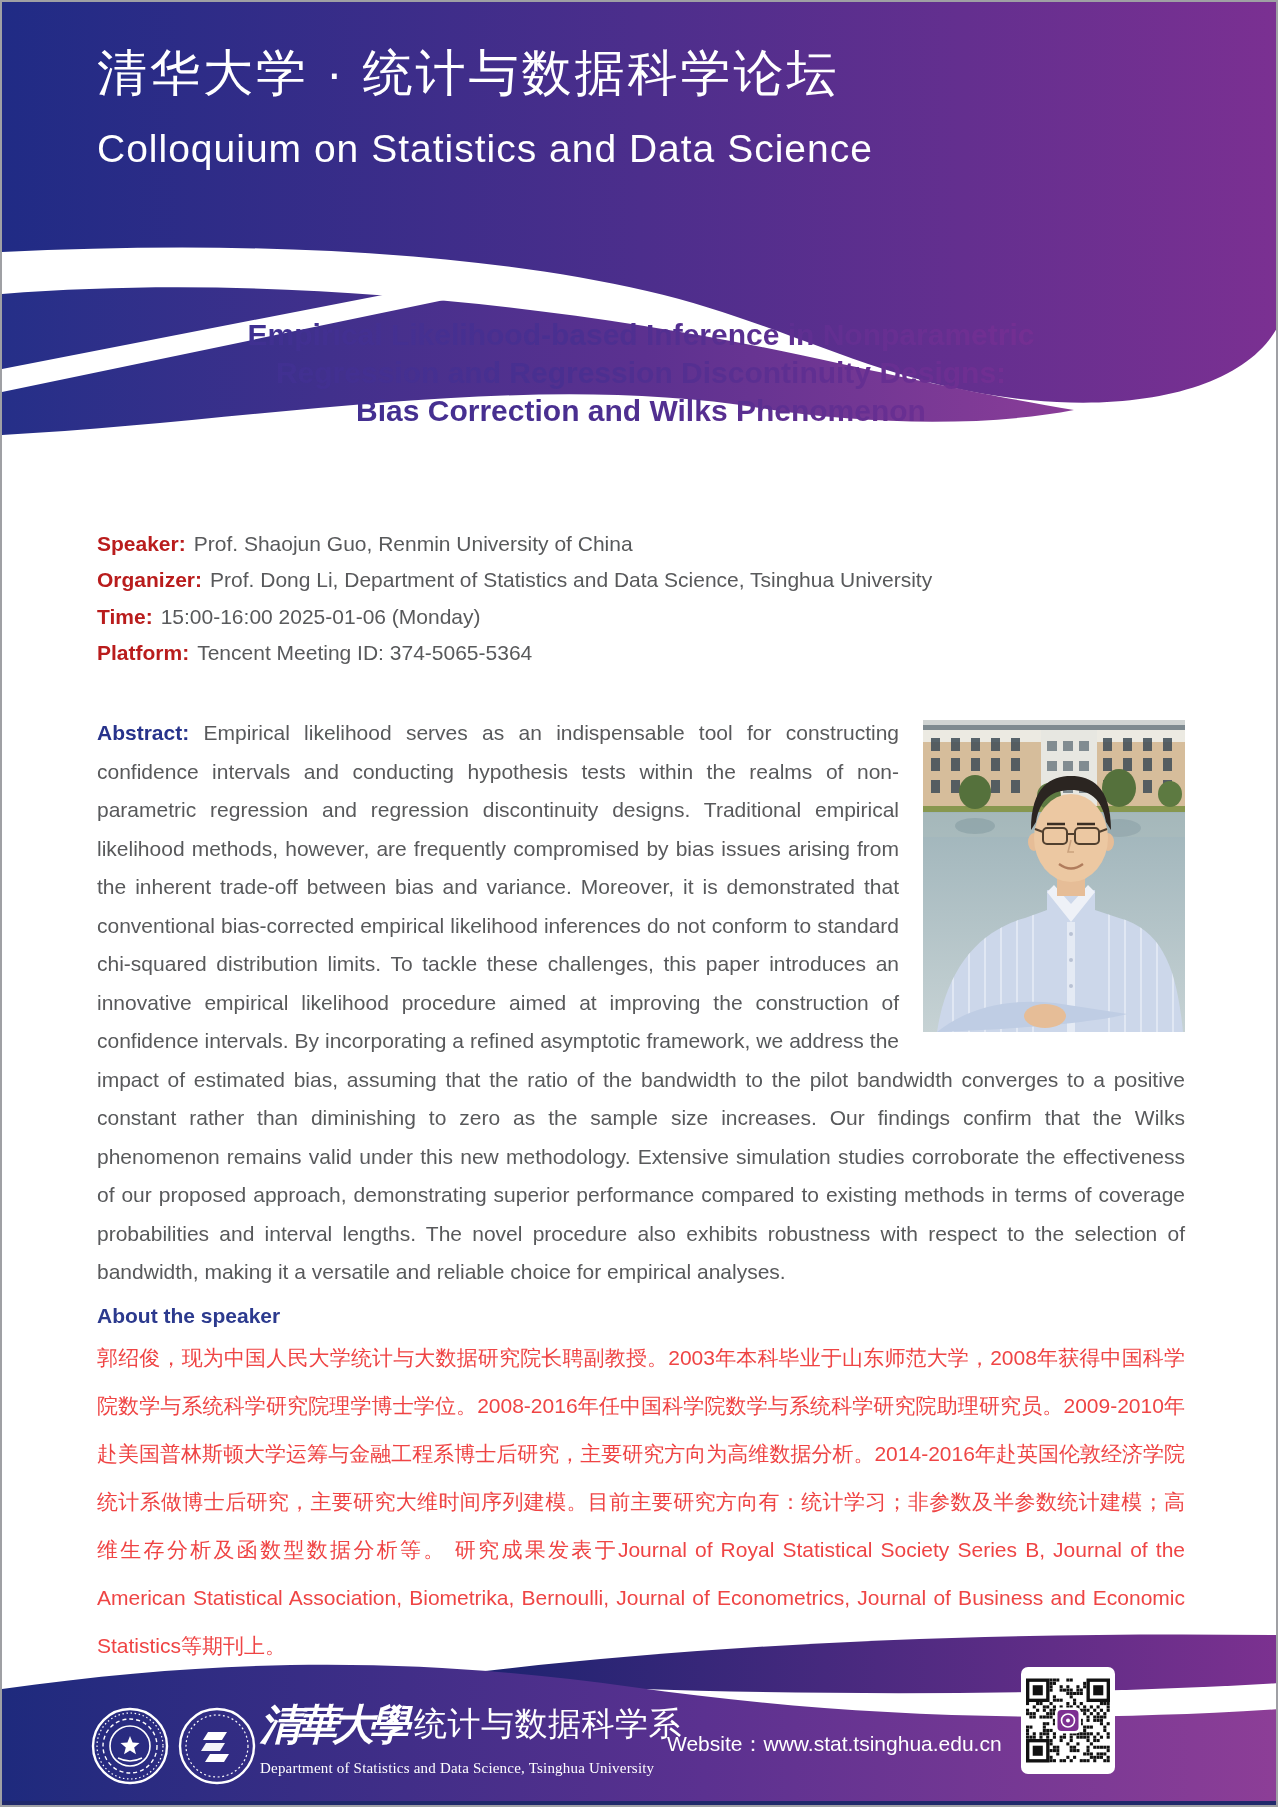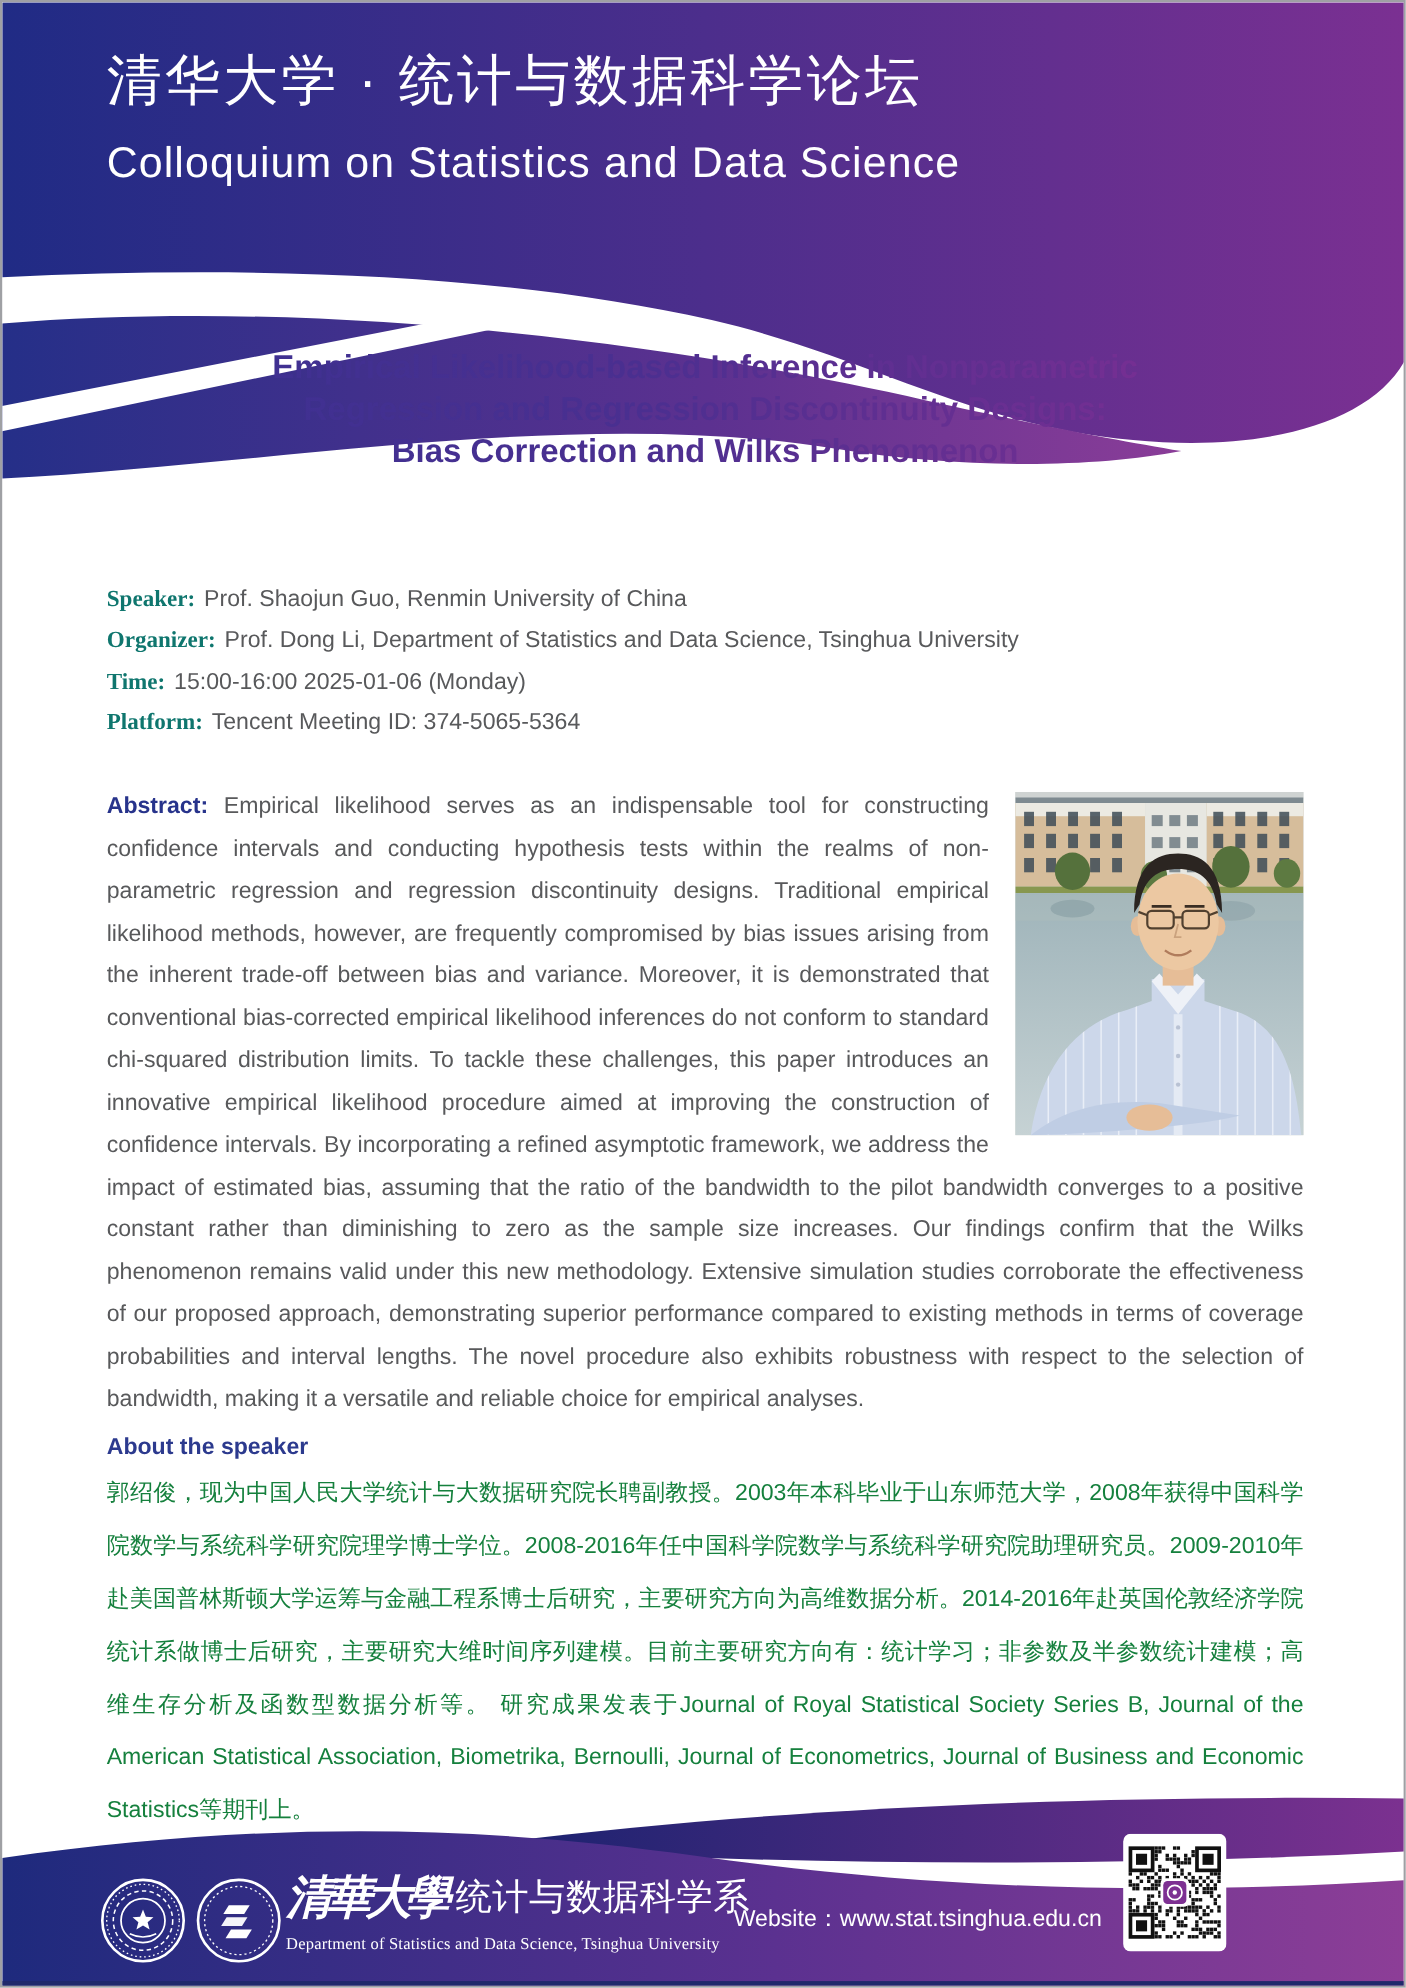--- a/index.html
+++ b/index.html
@@ -18,29 +18,29 @@
   .talk-title{
     position:absolute;top:314px;left:0;width:1278px;z-index:3;
     text-align:center;font-size:30px;font-weight:bold;line-height:38px;
     background:linear-gradient(90deg,#3b3192 8%,#4a2f90 45%,#822f93 92%);
     -webkit-background-clip:text;background-clip:text;
     color:transparent;-webkit-text-fill-color:transparent;
   }
   
   .info-list{position:absolute;top:524px;left:95px;width:1088px;z-index:3;}
   .info-row{font-size:21px;line-height:36.3px;}
-  .info-label{font-weight:bold;color:#0f766e;margin-right:8px;font-family:Liberation Serif, serif;}
+  .info-label{font-weight:bold;color:#b91c1c;margin-right:8px;}
   .info-value{color:#58595b;text-align:center;}
   
   .content{position:absolute;top:712px;left:95px;width:1088px;z-index:3;}
   .abstract-text{font-size:21px;line-height:38.5px;color:#58595b;text-align:justify;margin:0;}
   .abstract-label{font-weight:bold;color:#27338b;}
   .speaker-photo{float:right;width:262px;height:312px;margin:6px 0 10px 24px;background:#cfd6d2;}
   .about-heading{font-size:21px;line-height:30px;font-weight:bold;color:#2c3a8e;margin:9px 0 3px 0;}
-  .speaker-bio{font-size:21px;line-height:48px;color:#15803d;text-align:justify;margin:0;}
+  .speaker-bio{font-size:21px;line-height:48px;color:#ef4444;text-align:justify;margin:0;}
   
   .footer-wave{position:absolute;left:0;top:1617px;width:1278px;height:190px;z-index:1;}
   .footer-item{position:absolute;z-index:4;}
   .seal{width:80px;height:80px;}
   .seal-1{left:88px;top:1704px;}
   .seal-2{left:175px;top:1704px;}
   .dept-line{left:258px;top:1695px;width:420px;color:#ffffff;white-space:nowrap;}
   .dept-script{font-size:42px;font-style:italic;font-weight:bold;letter-spacing:-6px;vertical-align:-4px;margin-right:10px;}
   .dept-zh{font-size:33px;font-weight:500;letter-spacing:0.5px;}
   .dept-en{left:258px;top:1758px;color:#ffffff;font-family:"Liberation Serif", serif;font-size:15px;letter-spacing:0.2px;}

